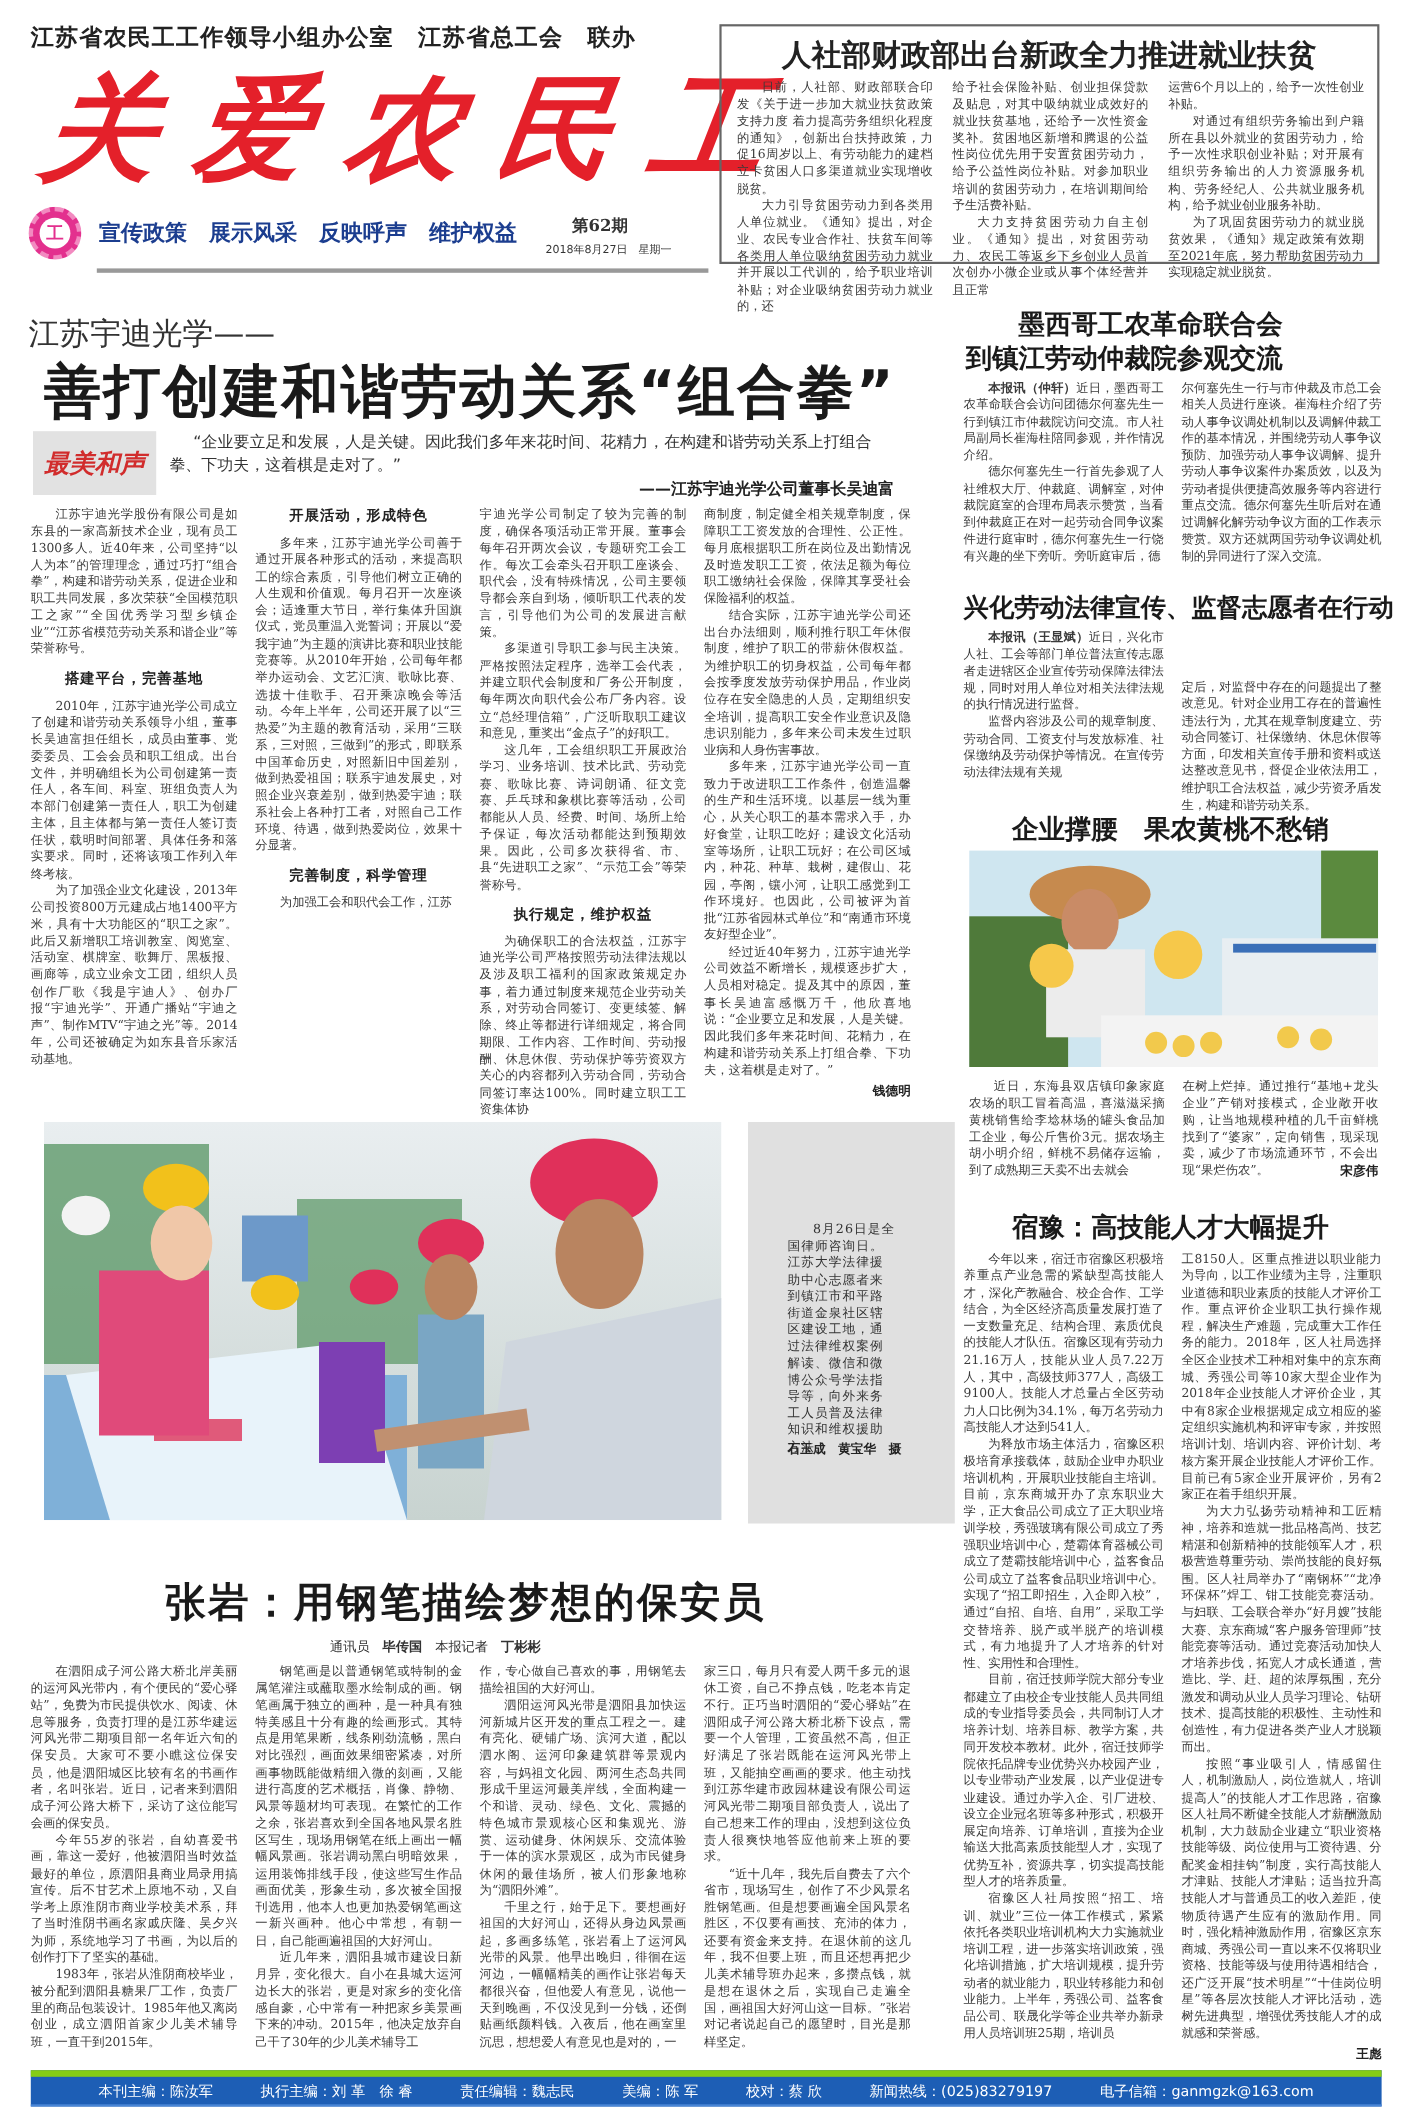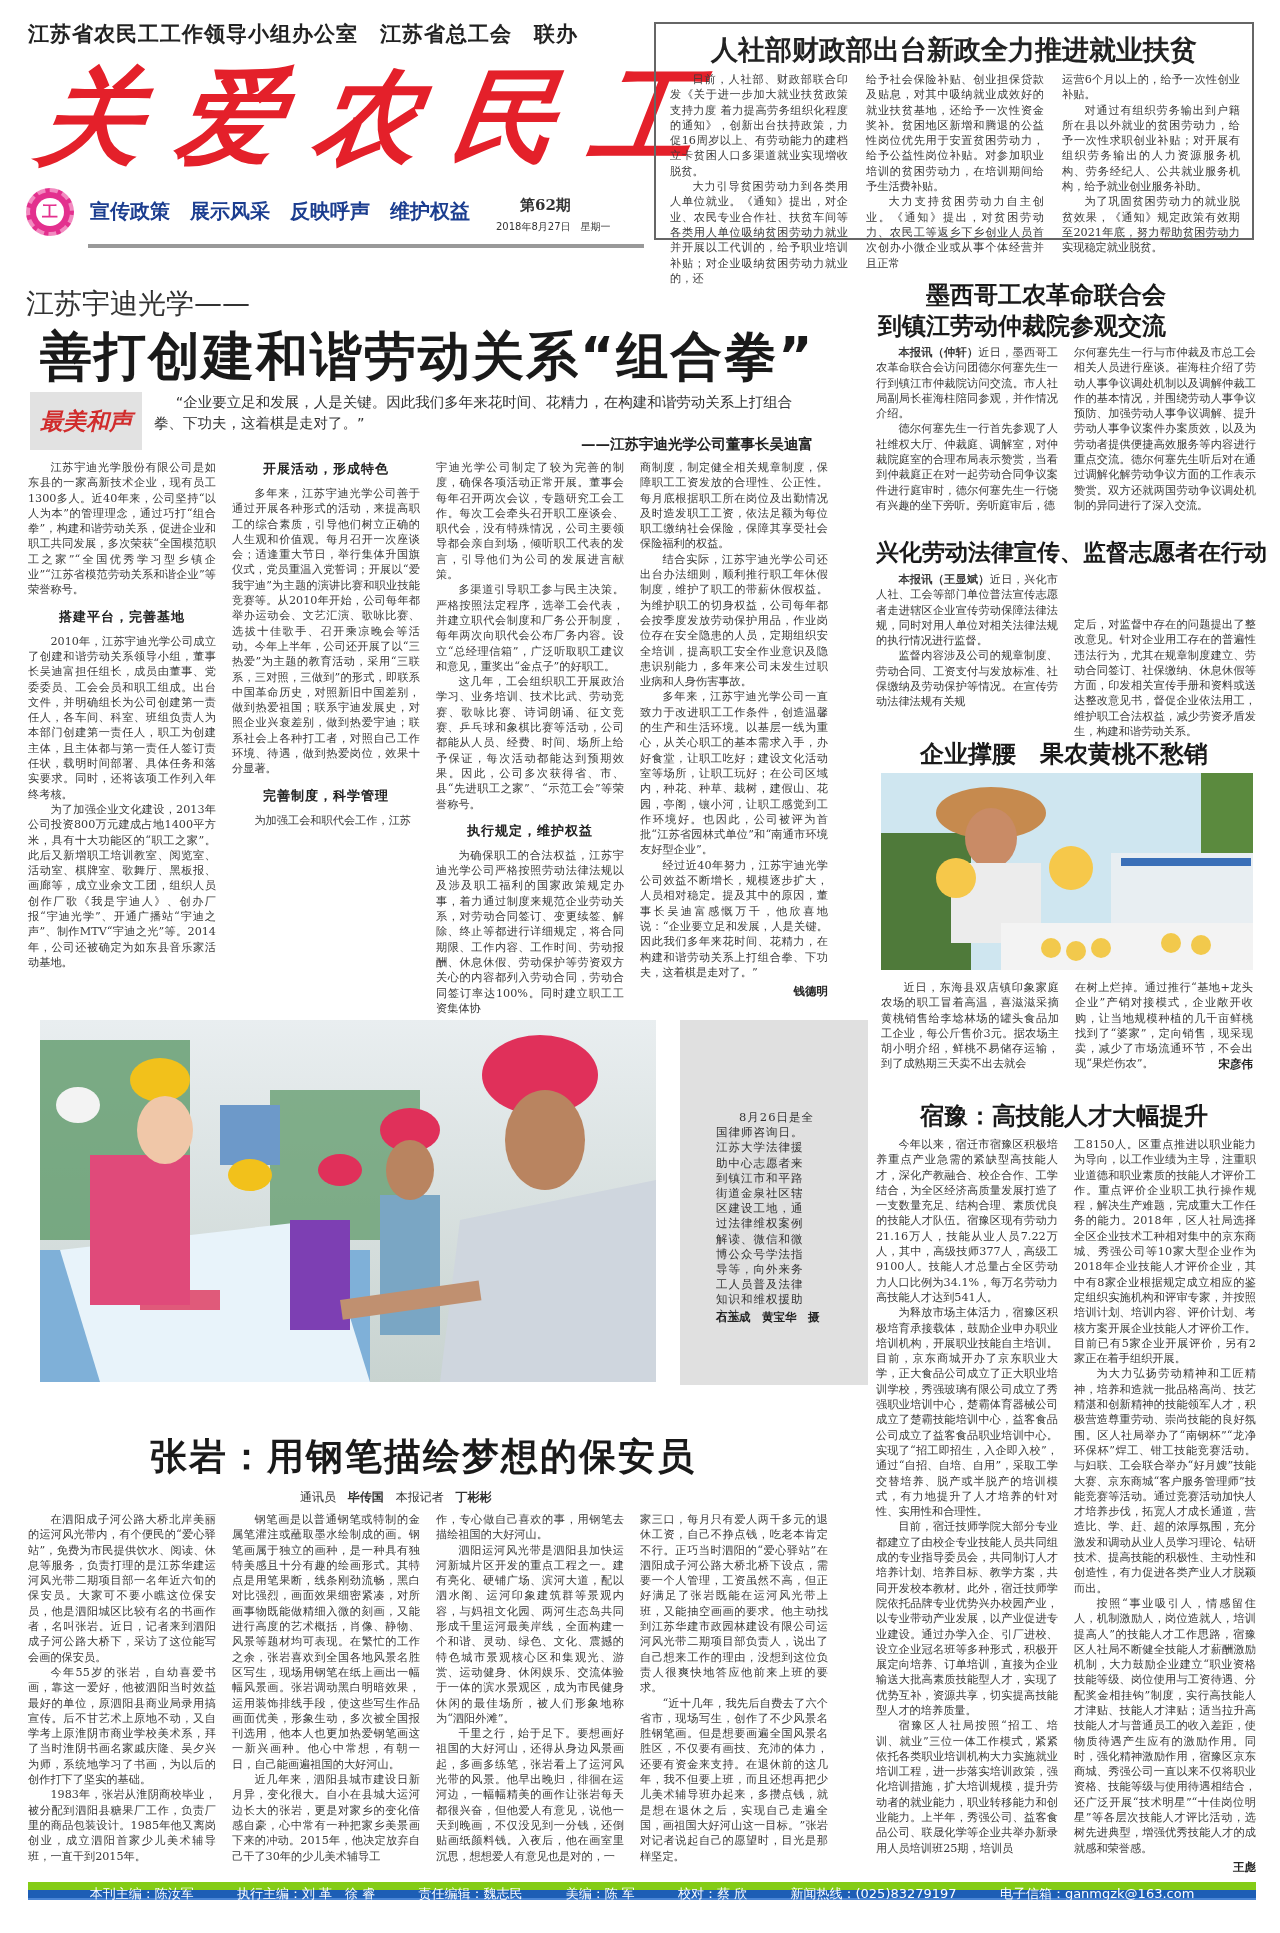--- a/index.html
+++ b/index.html
@@ -48,22 +48,22 @@
   
   #cap-box { left: 680px; top: 1020px; width: 188px; height: 365px; background: #e0e0e0; }
   #cap-box p { position: absolute; left: 36px; top: 90px; width: 98px; font-size: 11.5px; line-height: 15.2px; color:#333; text-indent: 2em; letter-spacing: 1px;}
   #cap-box .credit { position: absolute; left: 36px; top: 290px; font-size: 11.5px; font-weight:bold; color:#222; }
 
   #story3-title { left: 150px; top: 1432px; font-size: 37px; font-weight: bold; color:#1a1a1a; letter-spacing: 2px; }
   #story3-byline { left: 300px; top: 1489px; font-size: 12px; color:#333; }
   #story3-byline b { font-weight: bold; margin: 0 8px; }
 
   
-  #footer { left: 28px; top: 1882px; width: 1228px; height: 18px; background: #1d5eb5;
-            border-top: 8px solid #84cc16; border-bottom: 2px solid #4a86d6;
+  #footer { left: 28px; top: 1882px; width: 1228px; height: 33px; background: #1d5eb5;
+            border-top: 6px solid #84cc16; border-bottom: 2px solid #4a86d6;
             display: flex; align-items: center; justify-content: space-around; padding: 0 40px; }
   #footer span { color: #fff; font-size: 13px; font-family: "DejaVu Sans", "Liberation Sans", sans-serif; }
 </style>
 </head>
 <body>
 
 <div id="mast-org" class="abs sans">江苏省农民工工作领导小组办公室　江苏省总工会　联办</div>
 <div id="mast-title" class="abs serif">关爱农民工</div>
 <div id="mast-logo" class="abs">
   <div class="inner sans">工</div>

